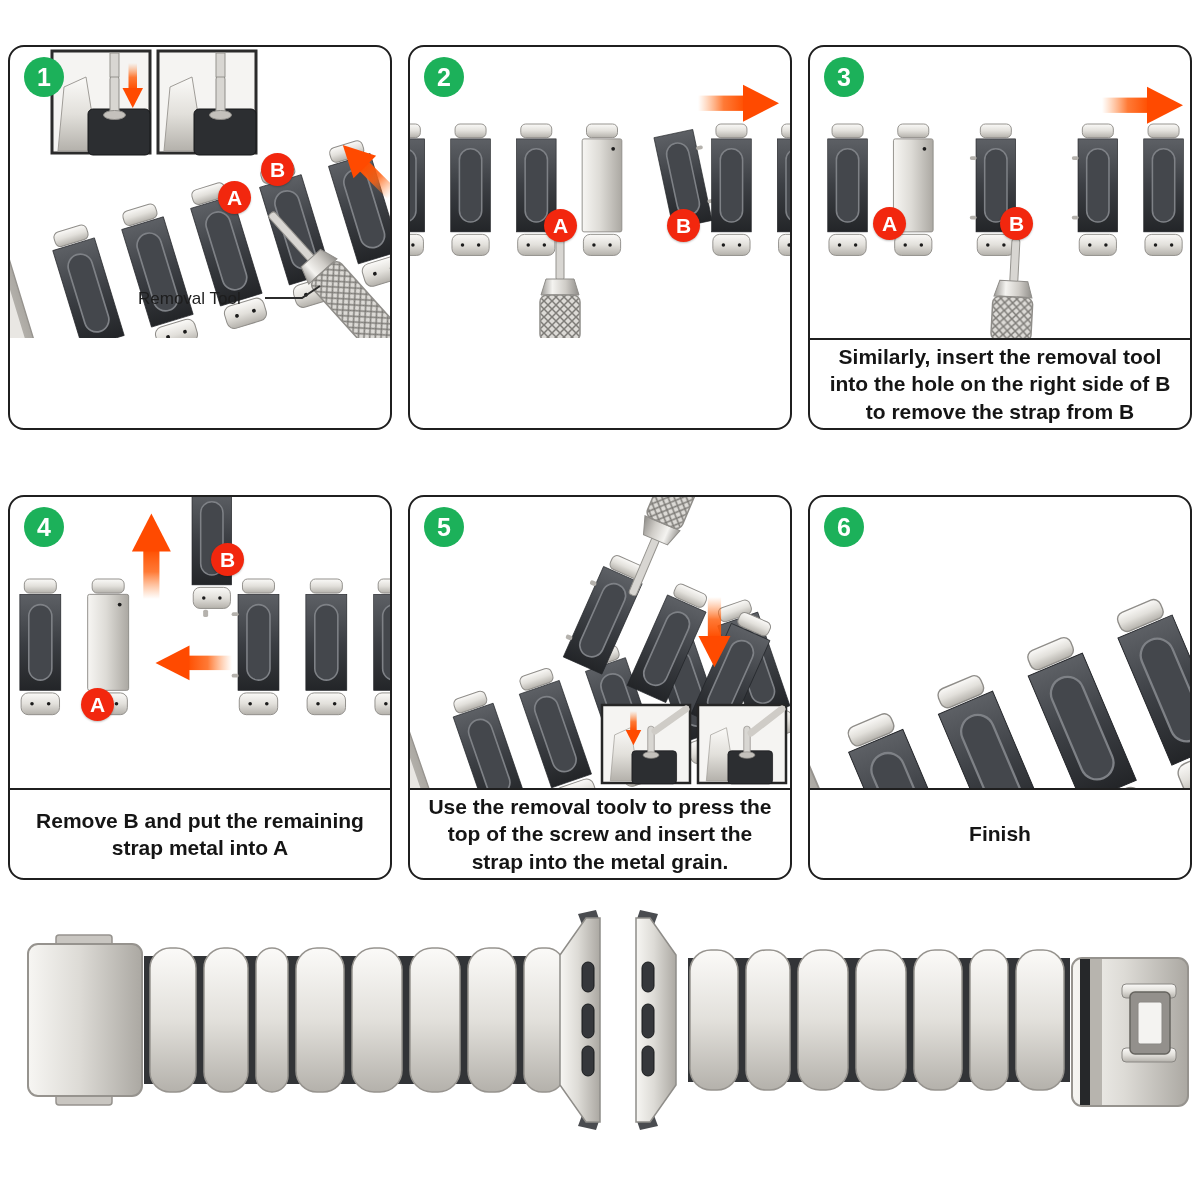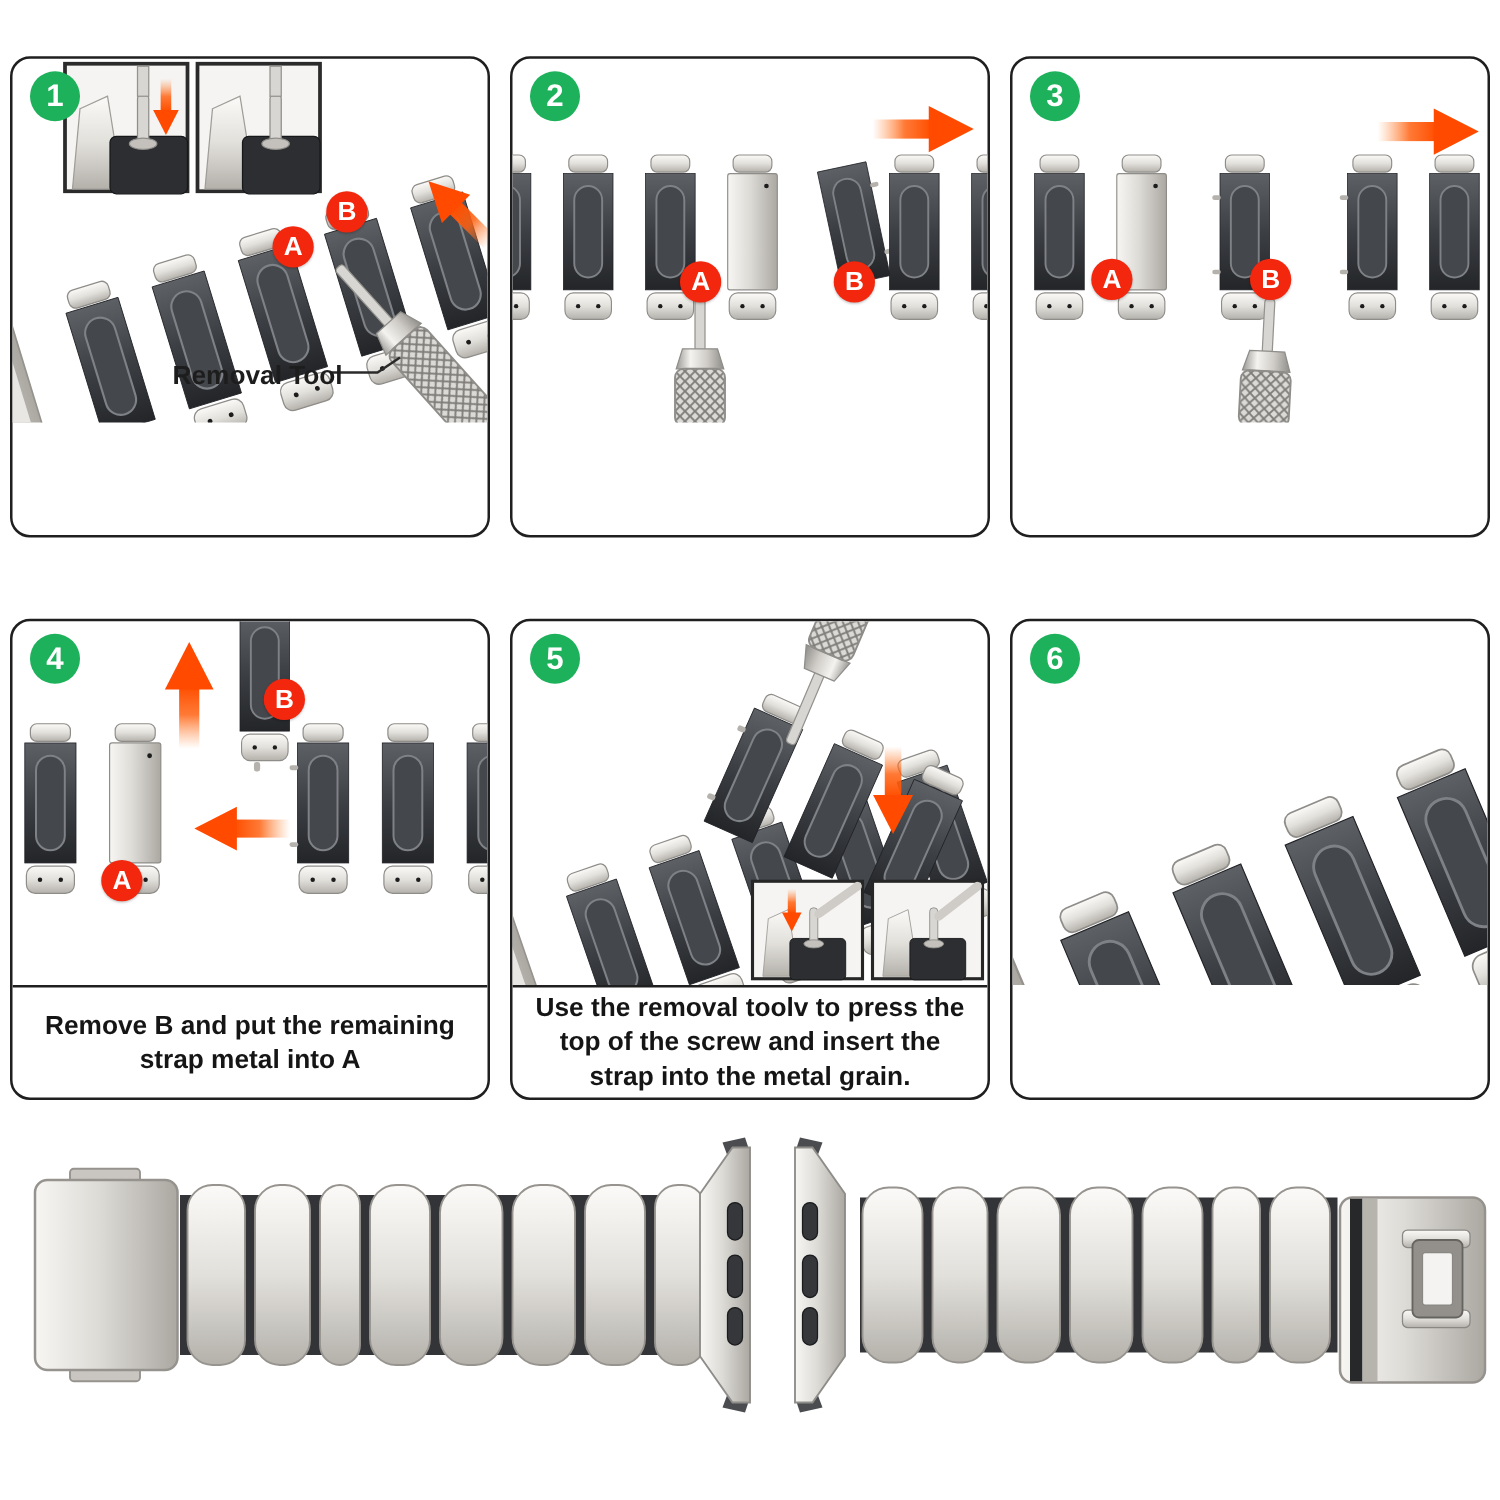--- a/index.html
+++ b/index.html
@@ -27,21 +27,21 @@
     background:#1cb15a;color:#fff;font-weight:bold;font-size:25px;
     display:flex;align-items:center;justify-content:center;z-index:6;
   }
   .marker{
     position:absolute;width:33px;height:33px;border-radius:50%;
     background:#f2270e;color:#fff;font-weight:bold;font-size:21px;
     display:flex;align-items:center;justify-content:center;z-index:5;
     box-shadow:0 1px 2px rgba(0,0,0,.25);
   }
   .tool-label{
-    position:absolute;left:128px;top:242px;font-size:21px;font-weight:700;
+    position:absolute;left:128px;top:242px;font-size:17px;font-weight:400;
     color:#1d1d1d;z-index:5;white-space:nowrap;
   }
   .band-wrap{position:absolute;left:0;top:900px;width:1200px;height:240px;}
 </style>
 </head>
 <body>
 
 <svg width="0" height="0" style="position:absolute" aria-hidden="true">
   <defs>
     <linearGradient id="gSil" x1="0" y1="0" x2="0" y2="1">
@@ -238,20 +238,21 @@
     <div class="step-badge">
         <span>3</span>
       </div>
     <div class="marker" style="left:63px;top:160px">
         <span>A</span>
       </div>
     <div class="marker" style="left:190px;top:160px">
         <span>B</span>
       </div>
   </div>
+  <div class="caption">Similarly, insert the removal tool into the hole on the right side of B to remove the strap from B</div>
 </section>
 
 <section class="panel" id="panel4">
   <div class="figure">
     <svg class="fig-svg" viewBox="0 0 380 291">
       <g transform="translate(182,-20) scale(0.62)">
         <use href="#linkcol" x="0" y="0"></use>
         <rect x="18" y="214" width="8" height="12" rx="3" fill="#b5b2ad"></rect>
       </g>
       <g transform="translate(120,102) rotate(-90) scale(0.95)">
@@ -340,20 +341,21 @@
         <use href="#linkcol" x="106" y="0"></use>
         <use href="#linkcol" x="212" y="0"></use>
         <use href="#linkcol" x="318" y="0"></use>
         <use href="#linkcol" x="424" y="0"></use>
       </g>
     </svg>
     <div class="step-badge">
         <span>6</span>
       </div>
   </div>
+  <div class="caption">Finish</div>
 </section>
 
 <div class="band-wrap">
   <svg viewBox="0 0 1200 240" width="1200" height="240">
 
     <g>
       <rect x="56" y="35" width="56" height="12" rx="3" fill="#c9c6c1" stroke="#96938e" stroke-width="1.5"></rect>
       <rect x="56" y="193" width="56" height="12" rx="3" fill="#c9c6c1" stroke="#96938e" stroke-width="1.5"></rect>
       <rect x="28" y="44" width="114" height="152" rx="10" fill="url(#gSilH)" stroke="#96938e" stroke-width="2"></rect>
       <rect x="144" y="56" width="422" height="128" fill="#323437"></rect>

